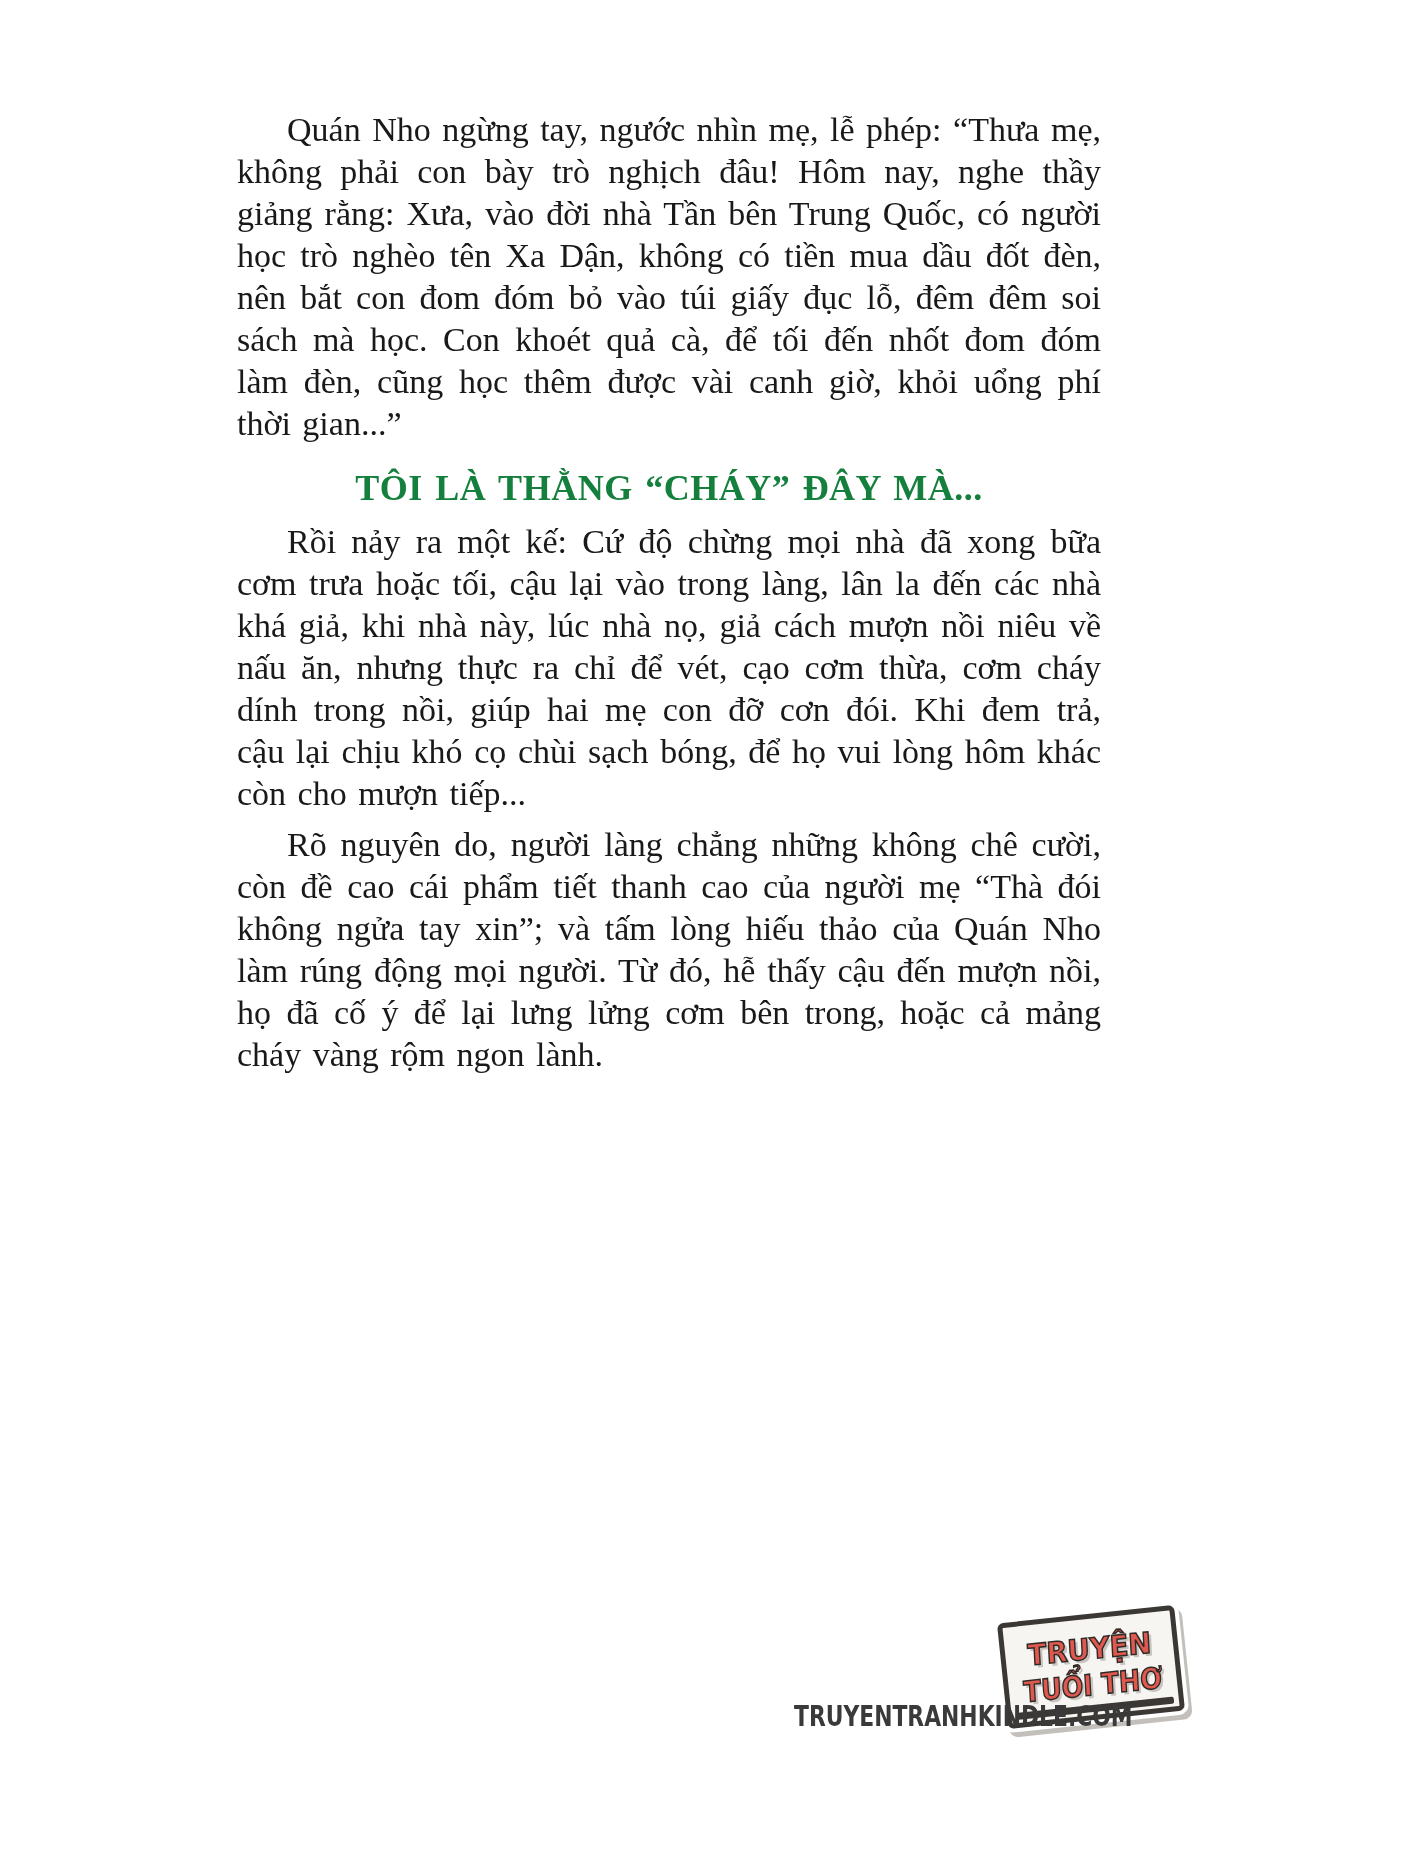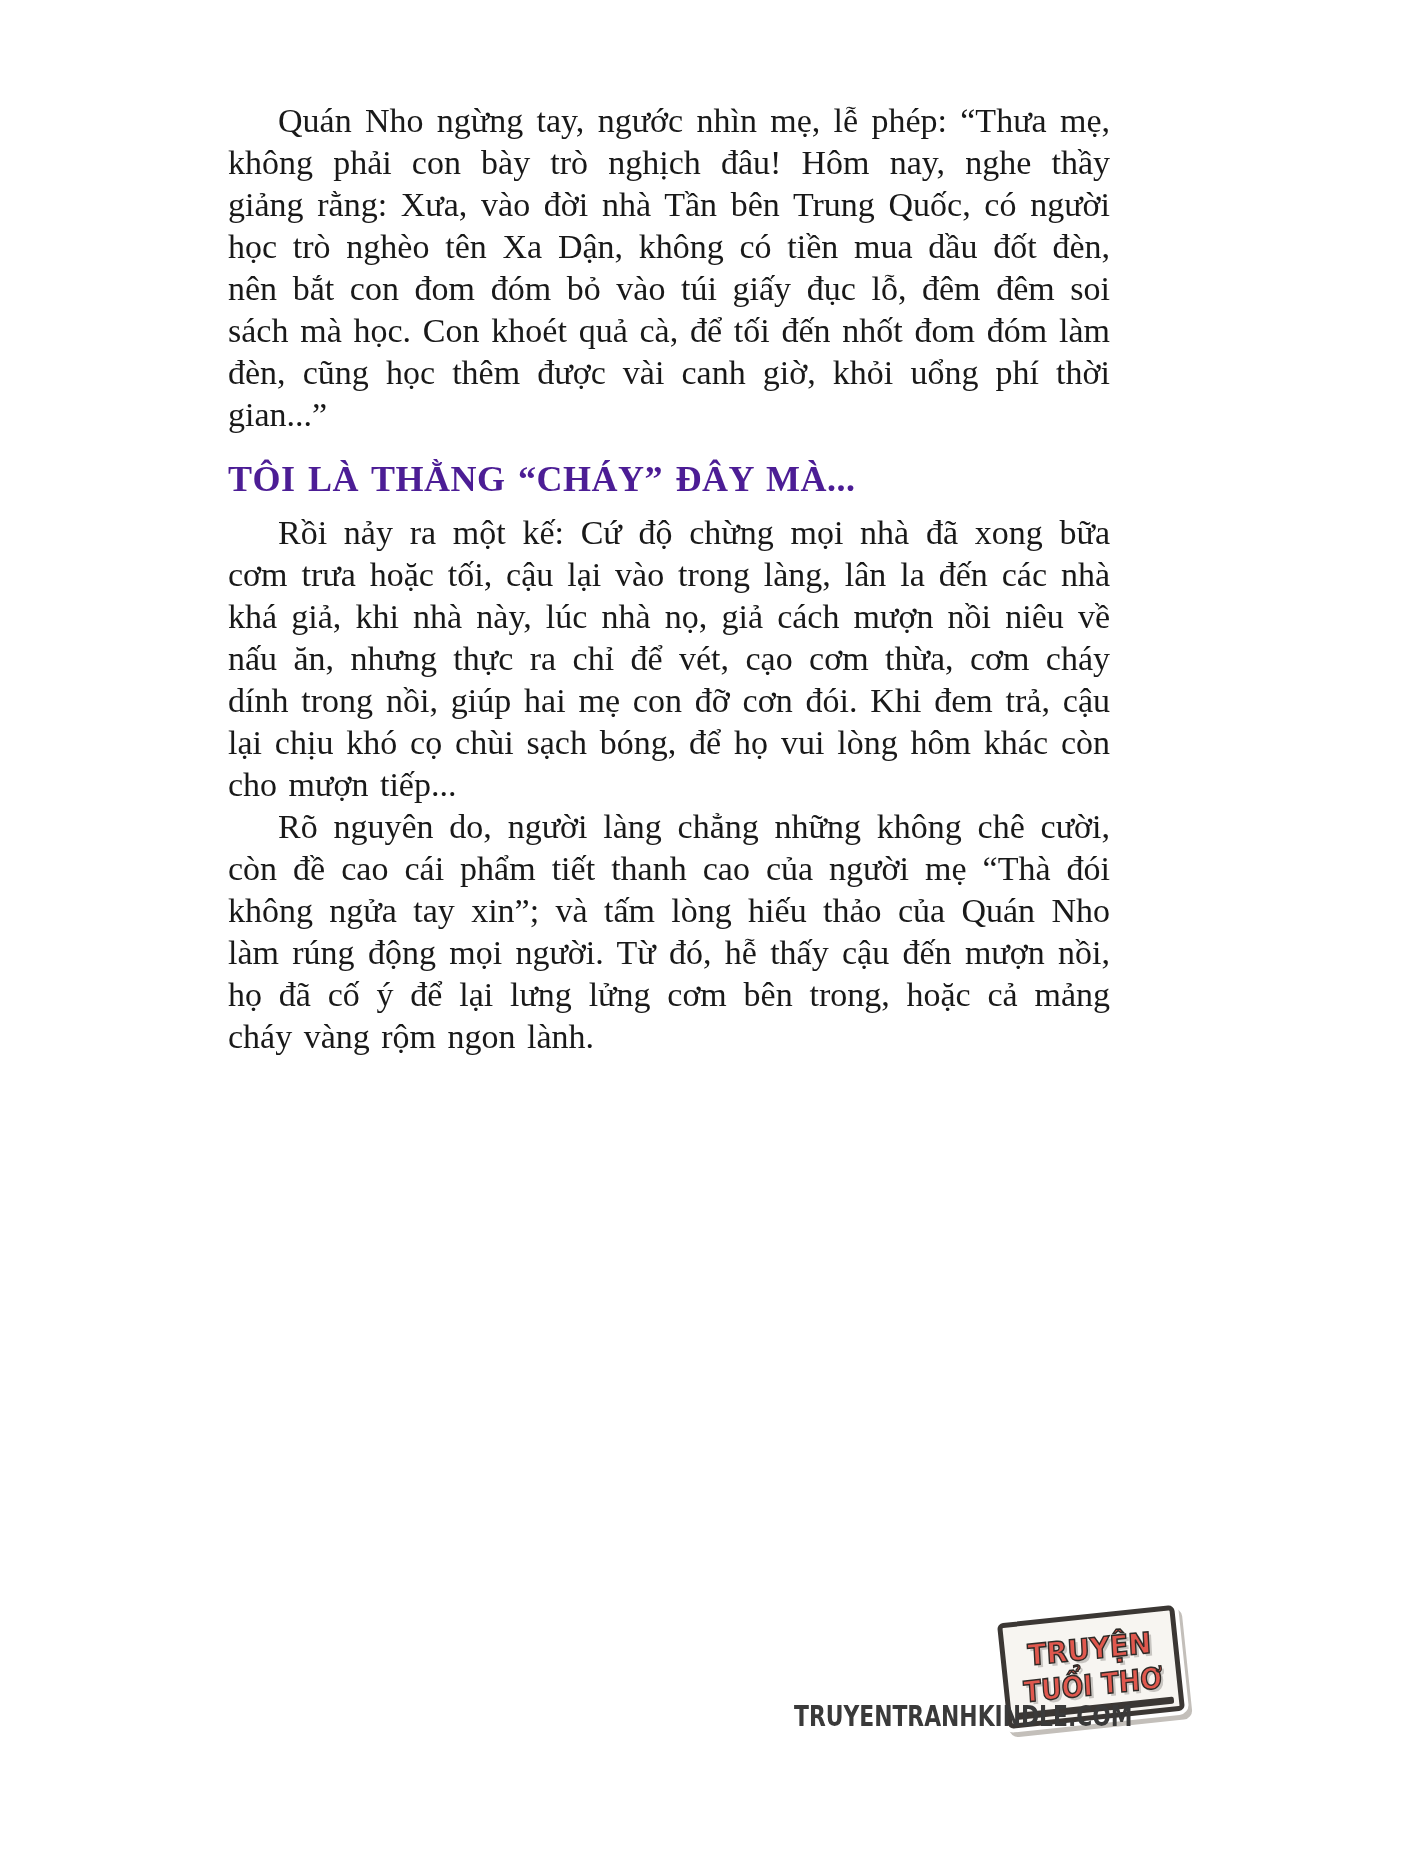--- a/index.html
+++ b/index.html
@@ -25,31 +25,31 @@
     top: 100px;
     width: 882px;
     color: #191919;
     font-size: 34px;
     line-height: 42px;
     text-align: justify;
     text-justify: inter-word;
     word-spacing: 3px;
   }
   .para {
-    margin: 0;
+    margin: 9px;
     text-indent: 50px;
   }
   .section-heading {
     margin: 22px 0 12px 0;
-    text-align: left;
+    text-align: center;
     text-indent: 0;
     font-size: 36px;
     font-weight: bold;
     letter-spacing: 0.5px;
-    color: #4c1d95;
+    color: #15803d;
   }
   
   .stamp {
     position: absolute;
     left: 1002px;
     top: 1614px;
     width: 168px;
     height: 96px;
     transform: rotate(-6deg);
     background: #f7f5f1;

